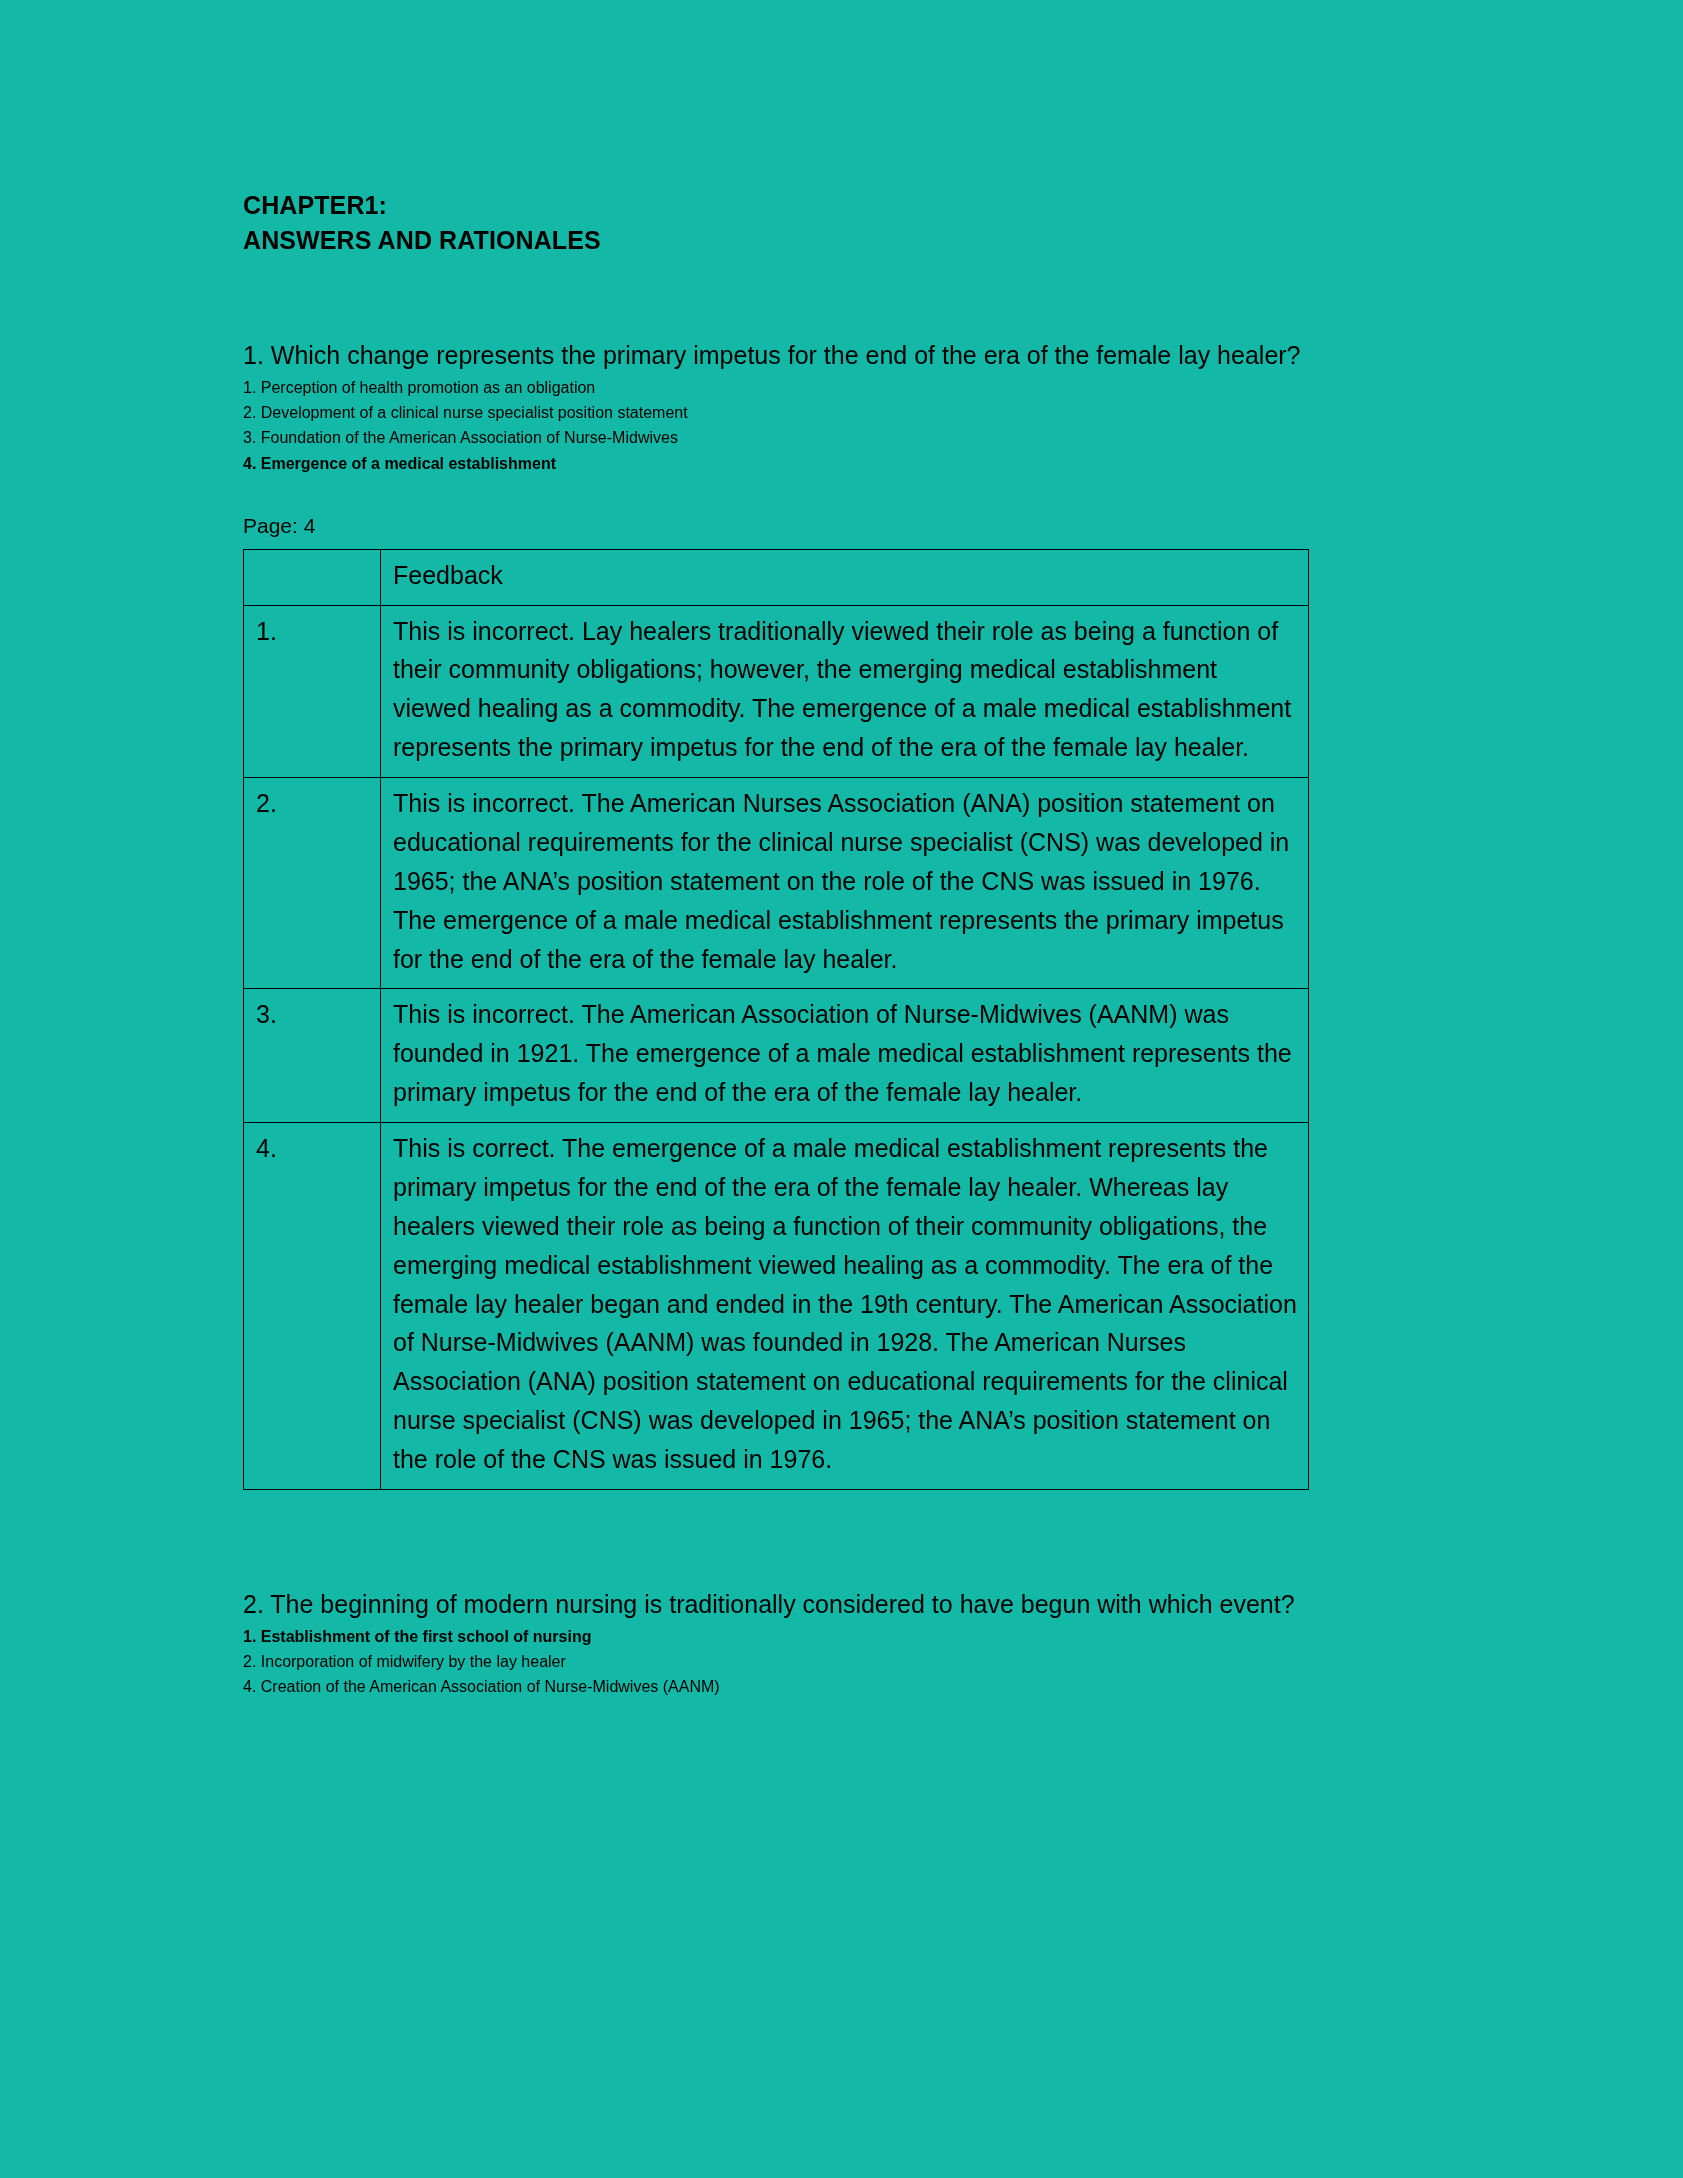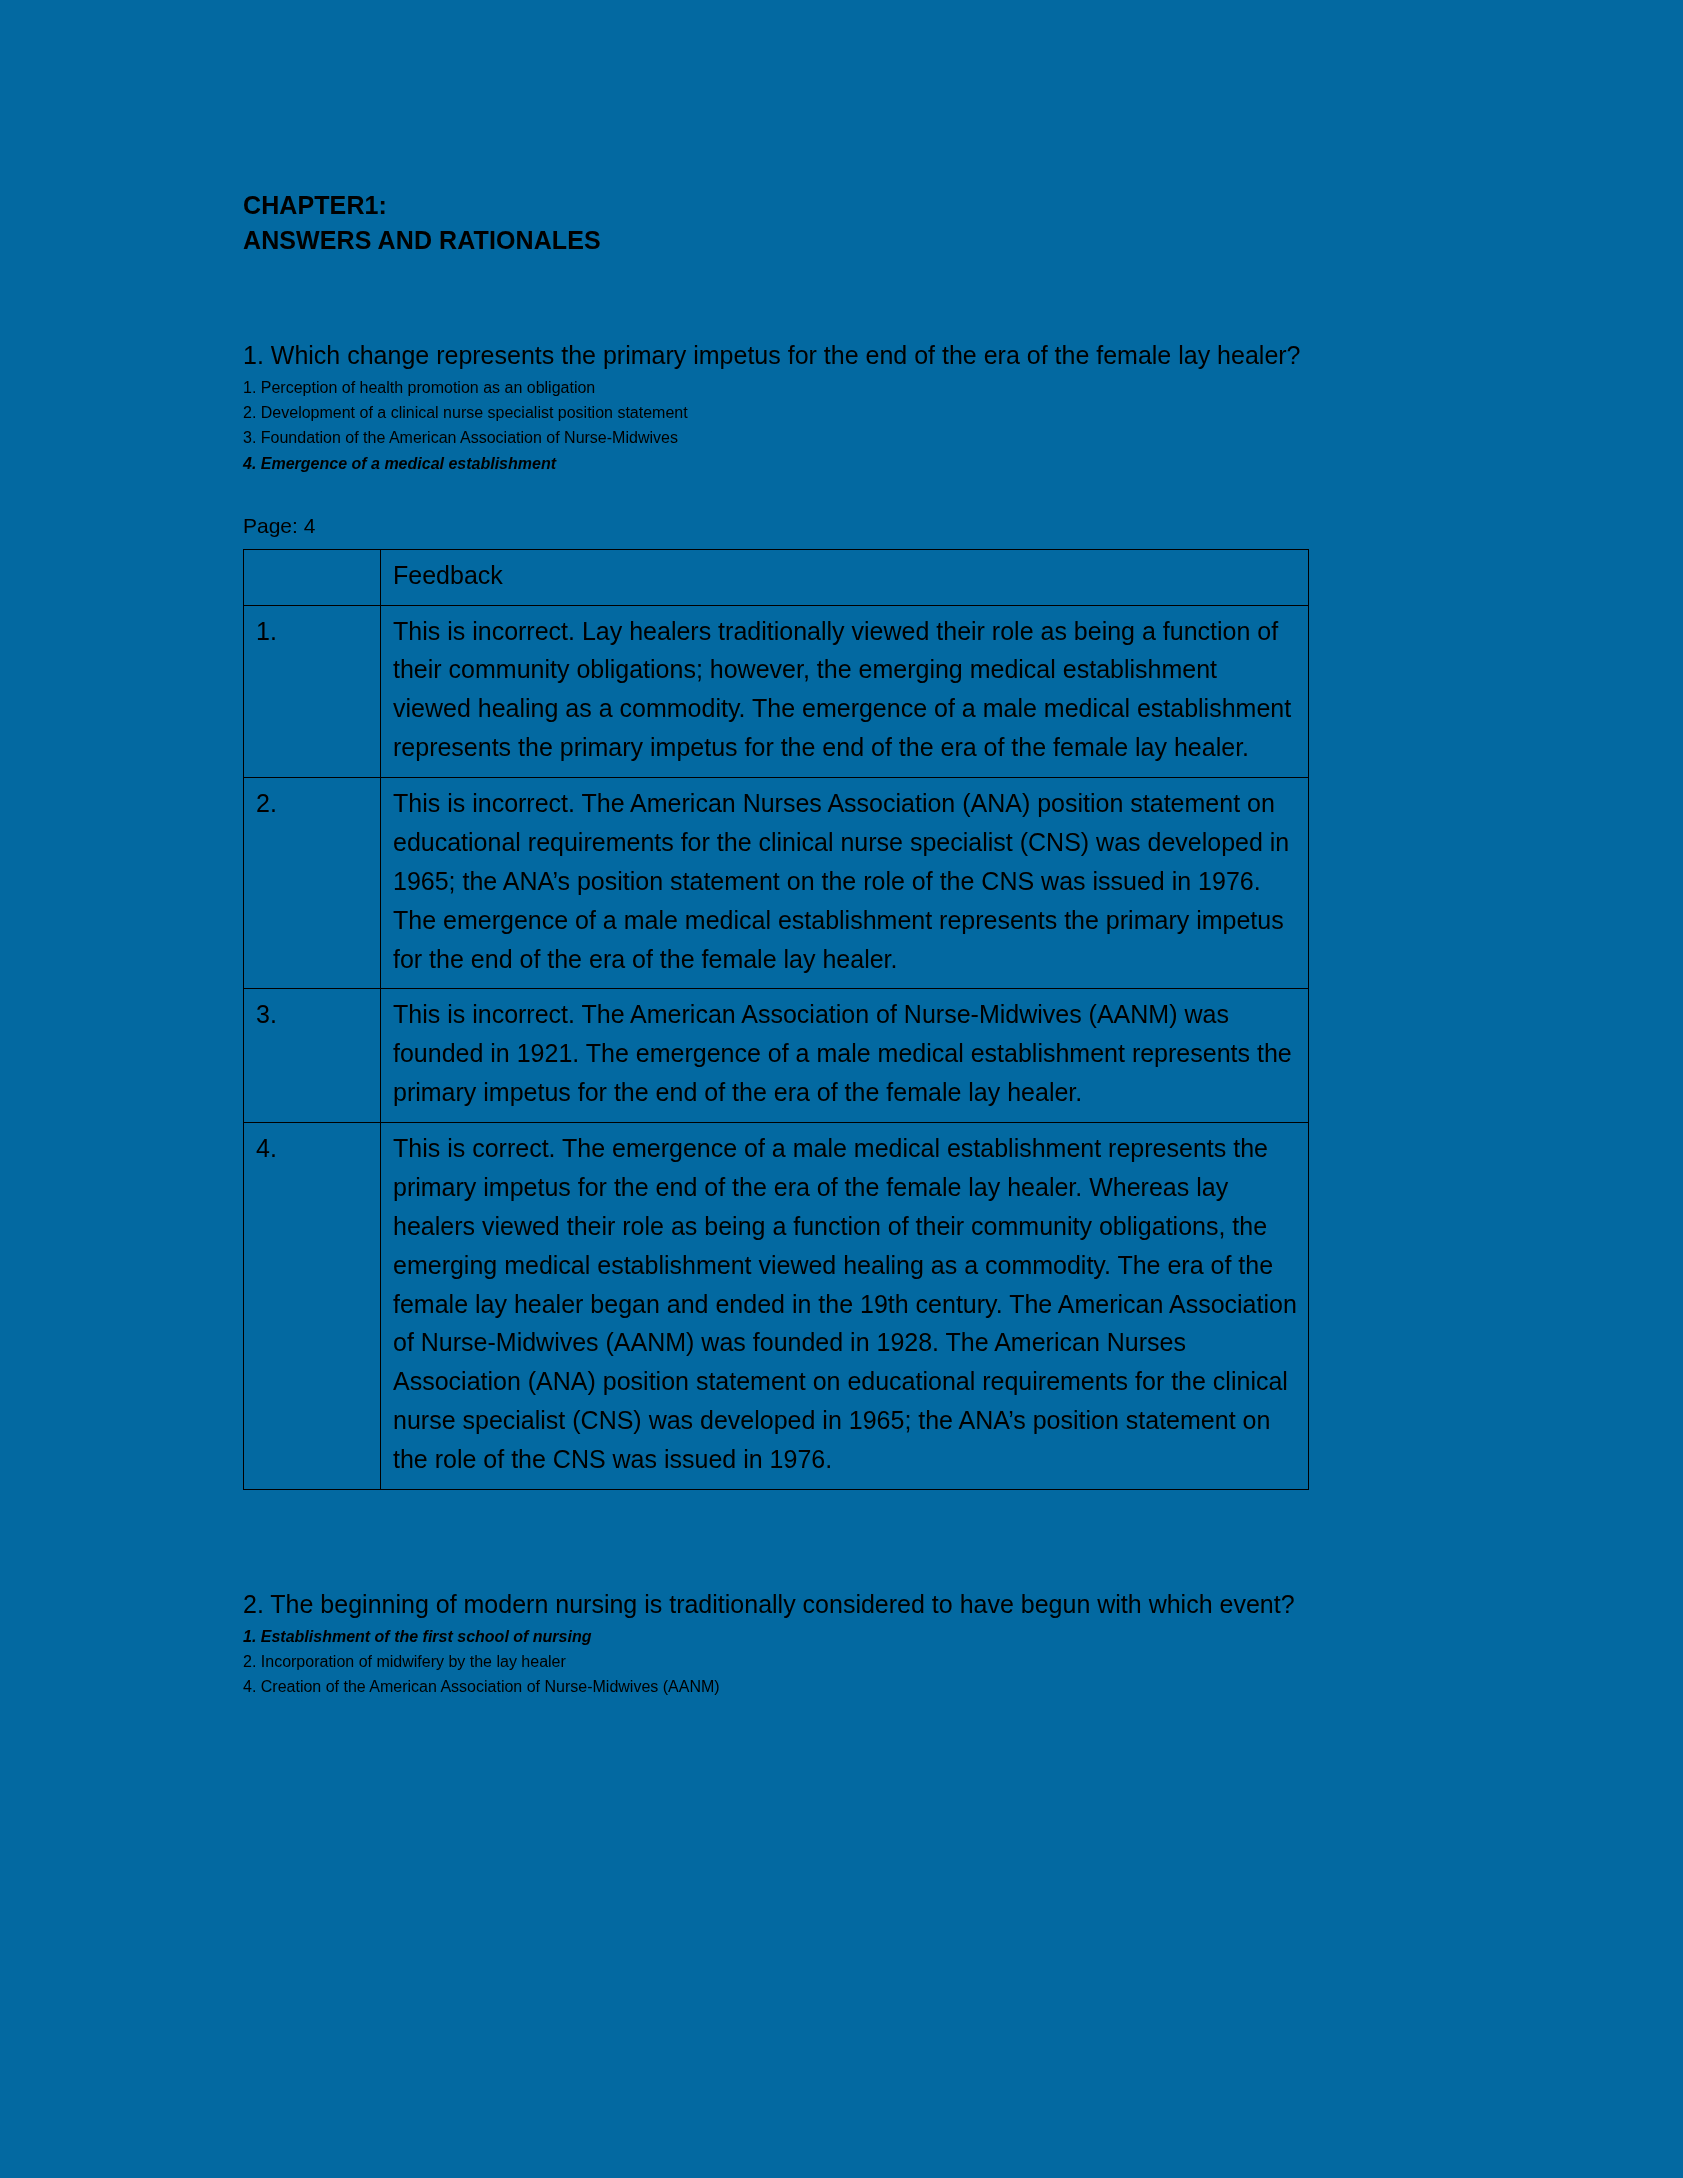--- a/index.html
+++ b/index.html
@@ -11,21 +11,21 @@
     width: 1683px;
     height: 2178px;
     font-family: "Liberation Sans", sans-serif;
     color: #000000;
     -webkit-font-smoothing: antialiased;
   }
   .page {
     position: relative;
     width: 1683px;
     height: 2178px;
-    background: #0369a1;
+    background: #14b8a6;
     box-sizing: border-box;
     padding: 188px 248px 0 243px;
   }
   .doc-title {
     font-size: 25px;
     font-weight: bold;
     line-height: 1.38;
     letter-spacing: 0.1px;
   }
   .spacer-lg { height: 42px; }
@@ -35,21 +35,21 @@
   .q-block { font-size: 25px; line-height: 1.57; }
   .q-stem-hanging {
     padding-left: 38px;
     text-indent: -38px;
     margin-top: 37px;
   }
   .opt {
     font-size: 16px;
     line-height: 1.57;
   }
-  .opt.bold { font-weight: bold; font-style: italic; }
+  .opt.bold { font-weight: bold; }
 
   .page-ref {
     font-size: 21px;
     line-height: 1.57;
   }
 
   table.feedback-table {
     border-collapse: collapse;
     width: 1066px;
     table-layout: fixed;

